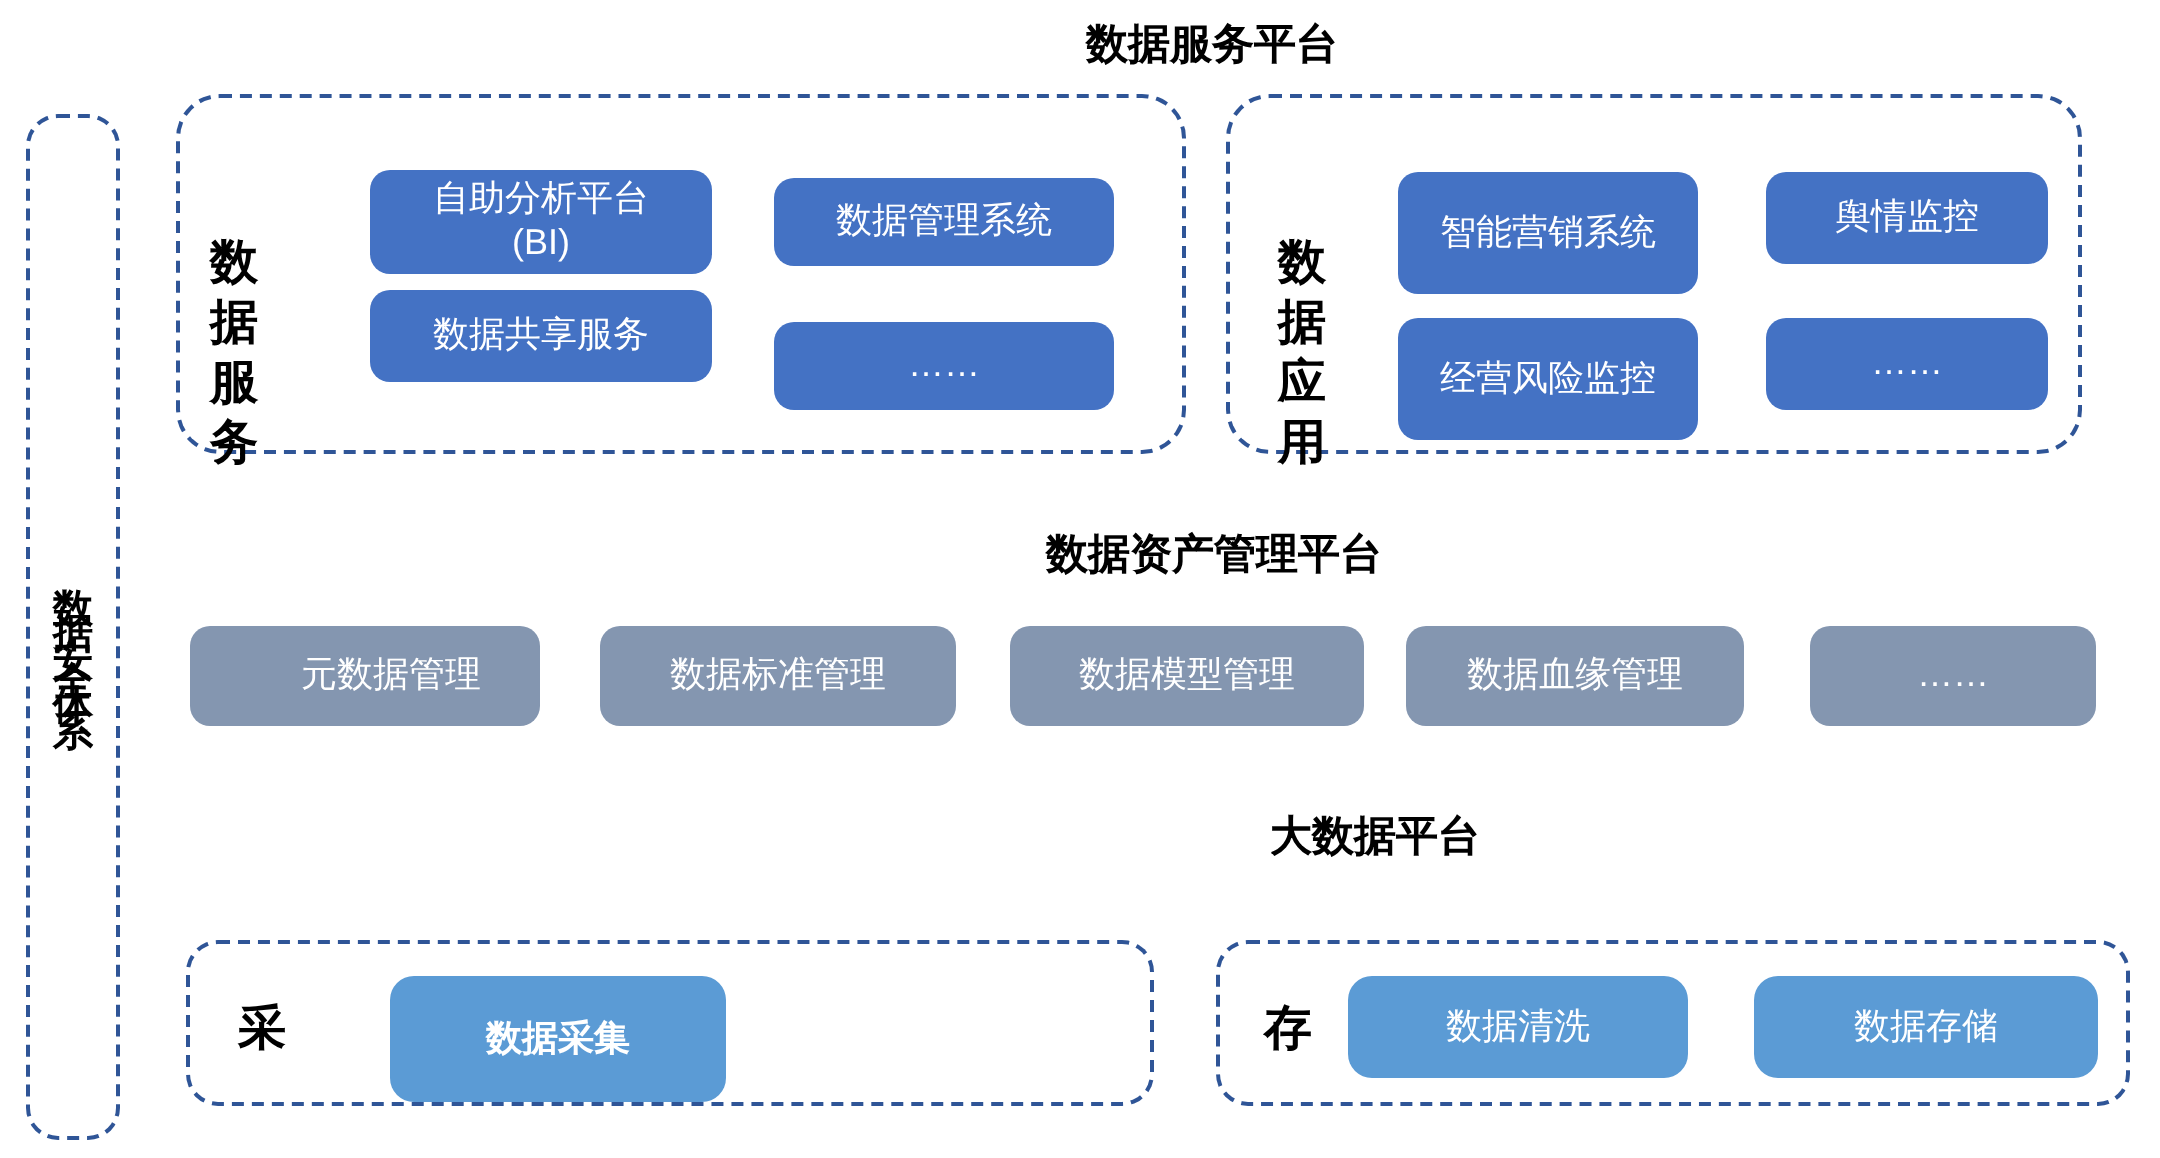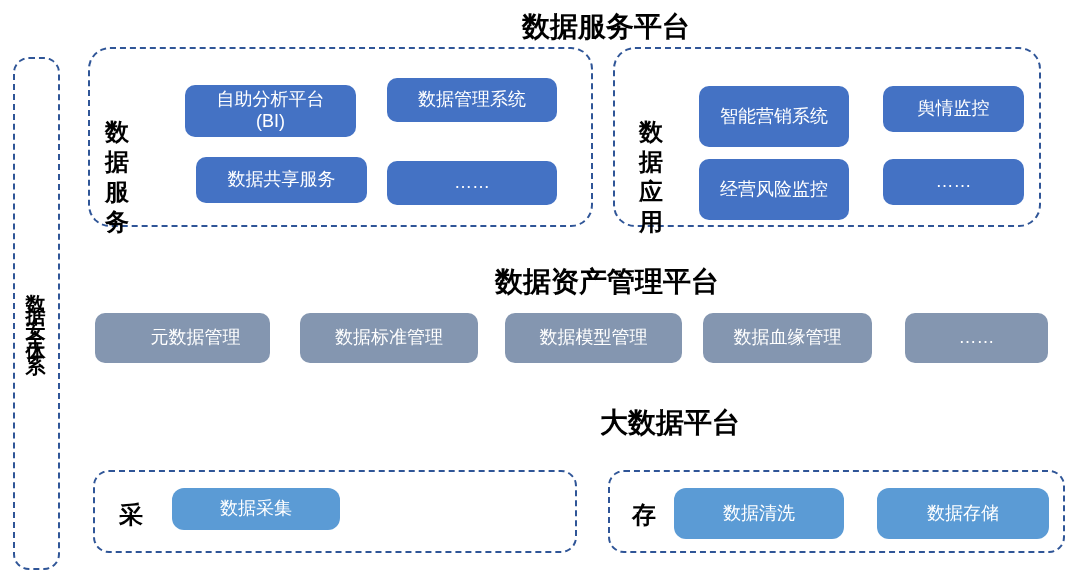--- a/index.html
+++ b/index.html
@@ -8,21 +8,21 @@
     position: relative;
     width: 1080px;
     height: 579px;
     background: #ffffff;
     overflow: hidden;
   }
   .title {
     position: absolute;
     font-weight: bold;
     color: #000000;
-    font-size: 28px;
+    font-size: 21px;
     text-align: center;
     white-space: nowrap;
   }
   .dashed-group {
     position: absolute;
     border: 2px dashed #2F5597;
     border-radius: 22px;
     box-sizing: border-box;
   }
   .dashed-group.small-radius { border-radius: 16px; }
@@ -79,22 +79,22 @@
   <div class="security-bar">
     <span class="vtext">数据安全体系</span>
   </div>
 
   <div class="title" style="left:456px; top:8px; width:300px;">数据服务平台</div>
 
   <div class="dashed-group" style="left:88px; top:47px; width:505px; height:180px;">
     <div class="glabel" style="left:15px; top:68px; width:46px;">数据服务</div>
     <div class="box dark" style="left:95px; top:36px; width:171px; height:52px;">自助分析平台
 (BI)</div>
-    <div class="box dark" style="left:297px; top:29px; width:170px; height:44px;">数据管理系统</div>
-    <div class="box dark" style="left:95px; top:108px; width:171px; height:46px;margin-left:11px;">数据共享服务</div>
+    <div class="box dark" style="left:297px; top:40px; width:170px; height:44px;">数据管理系统</div>
+    <div class="box dark" style="left:95px; top:96px; width:171px; height:46px;">数据共享服务</div>
     <div class="box dark" style="left:297px; top:112px; width:170px; height:44px;">……</div>
   </div>
 
   <div class="dashed-group" style="left:613px; top:47px; width:428px; height:180px;">
     <div class="glabel" style="left:24px; top:68px; width:46px;">数据应用</div>
     <div class="box dark" style="left:84px; top:37px; width:150px; height:61px;">智能营销系统</div>
     <div class="box dark" style="left:268px; top:37px; width:141px; height:46px;">舆情监控</div>
     <div class="box dark" style="left:84px; top:110px; width:150px; height:61px;">经营风险监控</div>
     <div class="box dark" style="left:268px; top:110px; width:141px; height:46px;">……</div>
   </div>
@@ -104,21 +104,21 @@
   <div class="box gray" style="left:95px; top:313px; width:175px; height:50px;padding-left:26px;">元数据管理</div>
   <div class="box gray" style="left:300px; top:313px; width:178px; height:50px;">数据标准管理</div>
   <div class="box gray" style="left:505px; top:313px; width:177px; height:50px;">数据模型管理</div>
   <div class="box gray" style="left:703px; top:313px; width:169px; height:50px;">数据血缘管理</div>
   <div class="box gray" style="left:905px; top:313px; width:143px; height:50px;">……</div>
 
   <div class="title" style="left:440px; top:404px; width:300px;text-align:right;">大数据平台</div>
 
   <div class="dashed-group small-radius" style="left:93px; top:470px; width:484px; height:83px;">
     <div class="glabel" style="left:24px; top:28px;">采</div>
-    <div class="box light" style="left:77px; top:16px; width:168px; height:42px;">数据采集</div>
+    <div class="box light" style="left:100px; top:16px; width:168px; height:63px;font-weight:bold;">数据采集</div>
   </div>
 
   <div class="dashed-group small-radius" style="left:608px; top:470px; width:457px; height:83px;">
     <div class="glabel" style="left:22px; top:28px;">存</div>
     <div class="box light" style="left:64px; top:16px; width:170px; height:51px;">数据清洗</div>
     <div class="box light" style="left:267px; top:16px; width:172px; height:51px;">数据存储</div>
   </div>
 
 </div>
 

